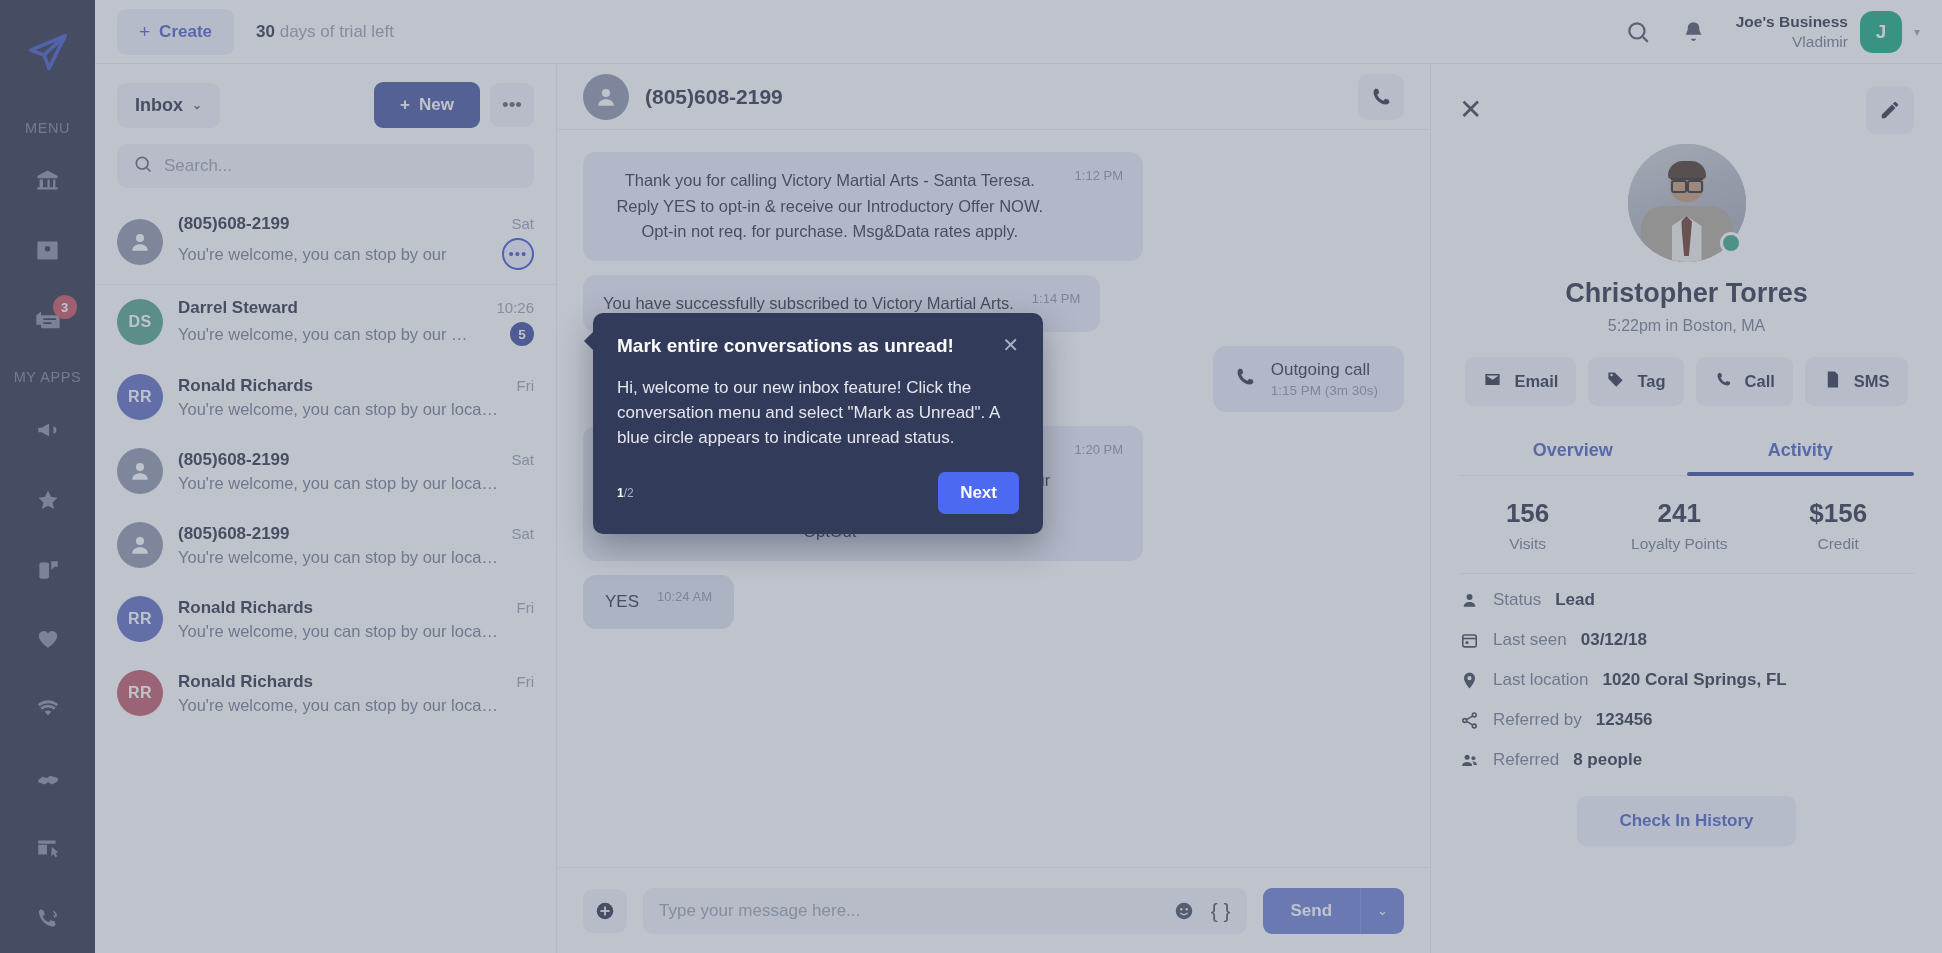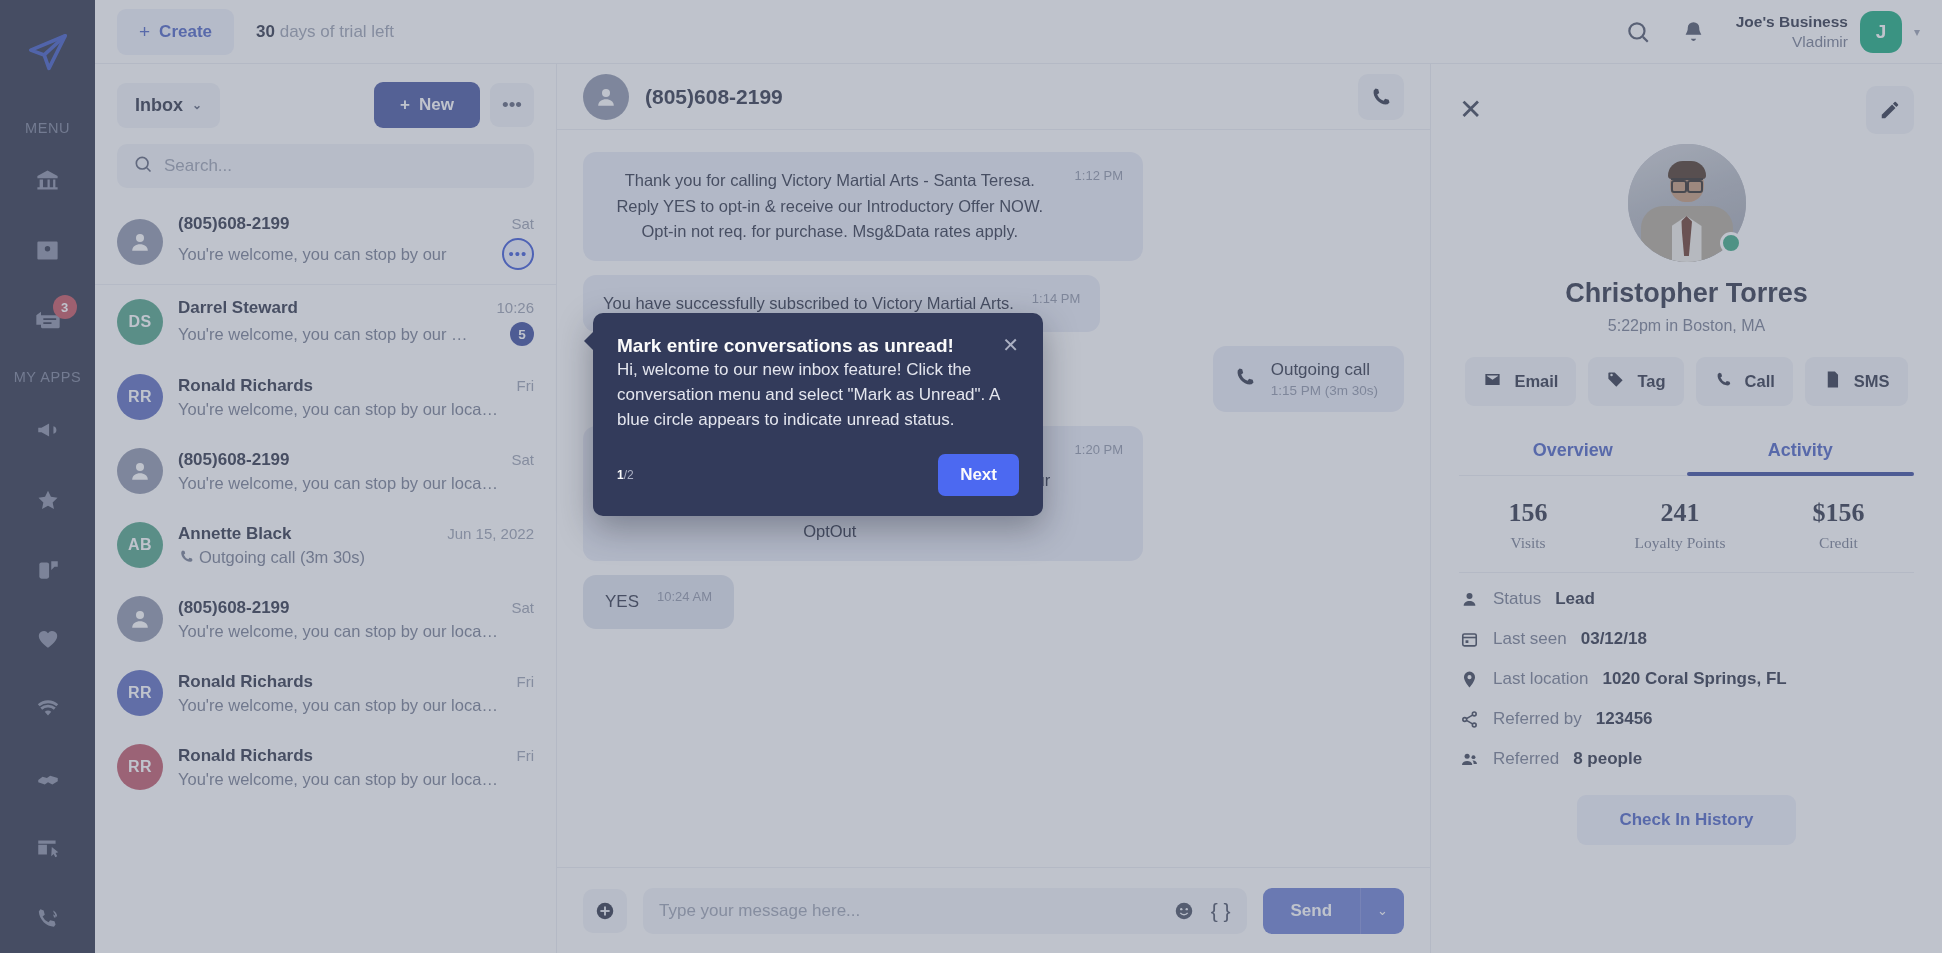--- a/index.html
+++ b/index.html
@@ -245,21 +245,21 @@
   }
   .tabs { display: flex; margin-top: 22px; border-bottom: 1px solid #eceef3; }
   .tab {
     flex: 1; text-align: center; padding: 12px 0 14px 0; font-size: 18px;
     font-weight: 700; color: #4b63c5; cursor: pointer; position: relative;
   }
   .tab.active:after {
     content: ""; position: absolute; left: 0; right: 0; bottom: -1px;
     height: 4px; background: #3a4a9e; border-radius: 2px;
   }
-  .stats { display: flex; justify-content: space-around; padding: 22px 6px 20px 6px; border-bottom:1px solid #eceef3;font-family:Liberation Serif, serif;}
+  .stats { display: flex; justify-content: space-around; padding: 22px 6px 20px 6px; border-bottom:1px solid #eceef3;}
   .stat { text-align: center; }
   .stat .v { font-size: 26px; font-weight: 700; color: #2d3347; }
   .stat .l { font-size: 15.5px; color: #767d92; margin-top: 6px; }
   .details { padding-top: 16px; display: flex; flex-direction: column; gap: 20px; }
   .det { display: flex; align-items: center; gap: 14px; }
   .det .dic { color: #3b4256; width: 20px; display: flex; justify-content: center; }
   .det .dk { font-size: 17px; color: #767d92; }
   .det .dv { font-size: 17px; color: #2d3347; font-weight: 600; }
   .checkin {
     margin: 26px auto 0 auto; background: #eef1fa; color: #4b63c5;
@@ -275,21 +275,21 @@
     box-shadow: 0 12px 34px rgba(20,24,40,.35);
   }
   .coach:before {
     content: ""; position: absolute; left: -9px; top: 18px;
     border-top: 10px solid transparent; border-bottom: 10px solid transparent;
     border-right: 10px solid #343c5c;
   }
   .coach-head { display: flex; align-items: flex-start; }
   .coach-title { font-size: 19px; font-weight: 700; }
   .coach-x { margin-left: auto; color: #aeb3c6; font-size: 20px; cursor: pointer; line-height:1; font-weight:300;}
-  .coach-body { font-size: 17px; line-height: 1.48; color: #e7e9f2; }
+  .coach-body { font-size: 17px; line-height: 1.48; color: #e7e9f2; margin-top: 18px; }
   .coach-foot { display: flex; align-items: center; margin-top: 22px; }
   .coach-step { font-size: 12px; color: #aeb3c6; }
   .coach-step b { color: #fff; font-weight: 700; }
   .coach-next {
     margin-left: auto; background: #4d6bf5; color: #fff; border: none;
     border-radius: 7px; padding: 11px 22px; font-size: 17px; font-weight: 700; cursor: pointer;
   }
 </style>
 </head>
 <body>
@@ -477,34 +477,20 @@
                   <path d="M4.8 20c0-4 3.3-6 7.2-6s7.2 2 7.2 6z"></path>
                 </svg>
               </div>
               <div class="conv-body">
                 <div class="conv-line1">
                   <span class="conv-name">(805)608-2199</span>
                   <span class="conv-time">Sat</span>
                 </div>
                 <div class="conv-line2">
                   <span class="conv-prev"><span>You're welcome, you can stop by our loca…</span></span>
-                </div>
-              </div>
-            </div>
-            <div class="convrow">
-              <div class="avatar" style="background:#4fa387">AB</div>
-              <div class="conv-body">
-                <div class="conv-line1">
-                  <span class="conv-name">Annette Black</span>
-                  <span class="conv-time">Jun 15, 2022</span>
-                </div>
-                <div class="conv-line2">
-                  <span class="conv-prev"><svg class="callic" width="17" height="17" viewBox="0 0 24 24" fill="currentColor">
-                      <path d="M6.6 3.5l2.6.8 1 3.6-2 1.5a11.4 11.4 0 006.4 6.4l1.5-2 3.6 1 .8 2.6-1.8 1.9C11.4 20.7 3.3 12.6 4.7 5.4L6.6 3.5z"></path>
-                    </svg><span>Outgoing call (3m 30s)</span></span>
                 </div>
               </div>
             </div>
             <div class="convrow">
               <div class="avatar" style="background:#8e95ab">
                 <svg width="26" height="26" viewBox="0 0 24 24" fill="#fff">
                   <circle cx="12" cy="8.4" r="3.7"></circle>
                   <path d="M4.8 20c0-4 3.3-6 7.2-6s7.2 2 7.2 6z"></path>
                 </svg>
               </div>

